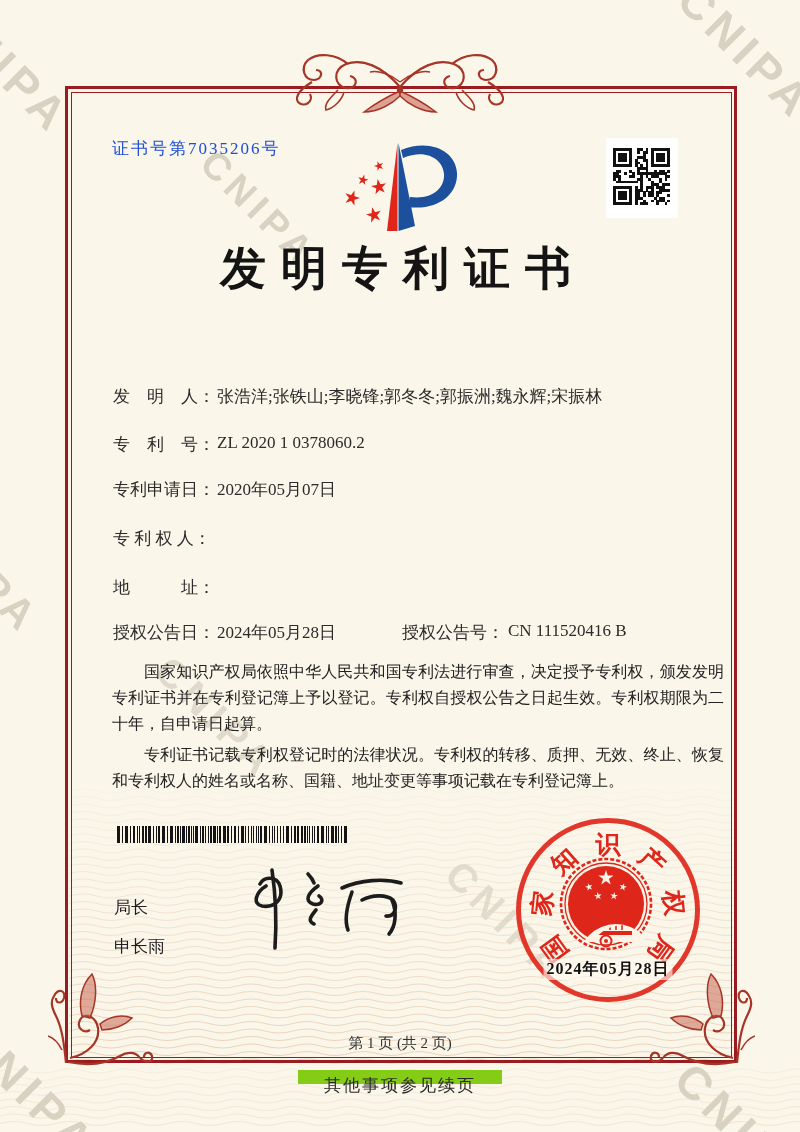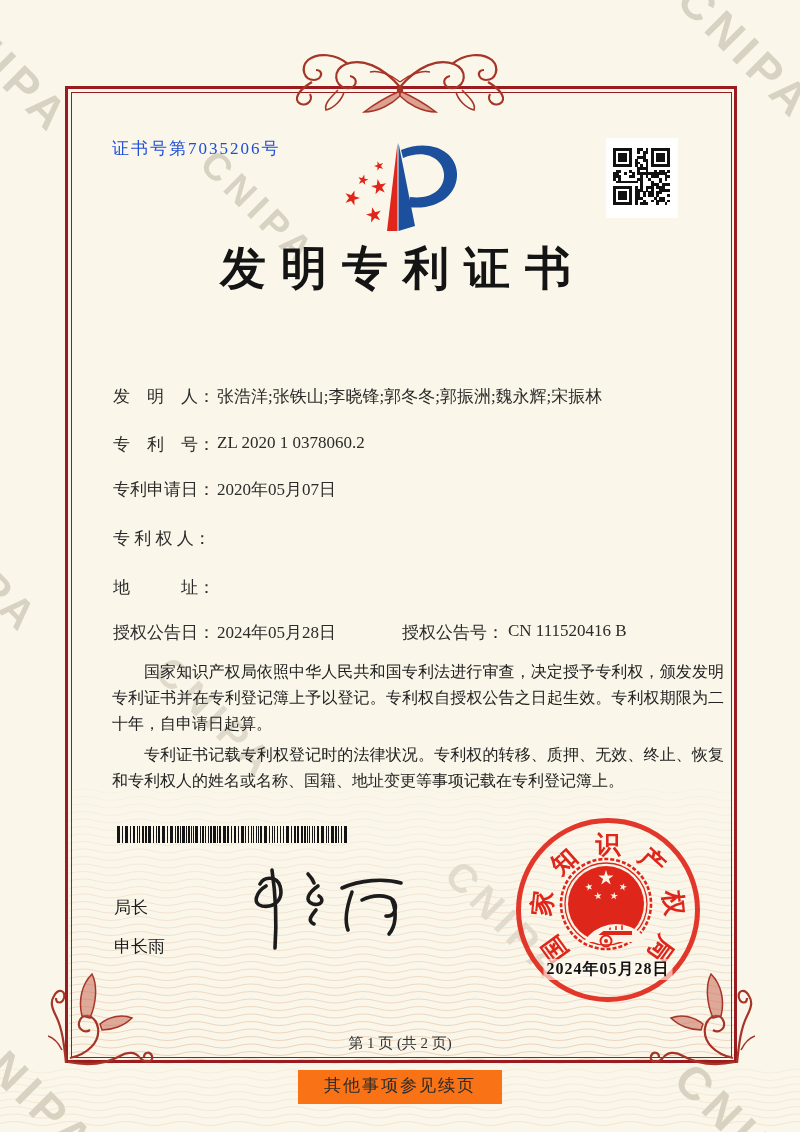--- a/index.html
+++ b/index.html
@@ -42,21 +42,21 @@
   .signature{position:absolute;left:238px;top:860px;z-index:6;}
   
   .seal{position:absolute;left:516px;top:818px;width:184px;height:184px;z-index:6;}
   .seal-ring-border{position:absolute;inset:0;border:5px solid rgba(223,38,26,.92);border-radius:50%;box-sizing:border-box;}
   .seal-ring span{position:absolute;left:50%;top:50%;font-size:25px;font-weight:bold;color:#df261a;
       font-family:"Liberation Serif","DejaVu Serif",serif;}
   .seal-emblem{position:absolute;left:42px;top:38px;}
   .seal-date{position:absolute;left:50%;top:141px;transform:translateX(-50%);font-size:16px;font-weight:bold;
       color:#111;background:rgba(255,250,242,.62);padding:0 3px;white-space:nowrap;letter-spacing:1px;}
   .page-num{position:absolute;left:0;top:1034px;width:100%;text-align:center;font-size:15px;color:#333;z-index:5;}
-  .note-box{position:absolute;left:298px;top:1070px;width:204px;height:34px;background:#f97316;
+  .note-box{position:absolute;left:298px;top:1070px;width:204px;height:14px;background:#84cc16;
       text-align:center;line-height:31px;font-size:17px;letter-spacing:2px;color:#2a2a2a;z-index:5;}
 </style>
 </head>
 <body>
 
 <div class="page">
 
   <span class="wm" style="left:-38px;top:-14px;font-size:46px;">CNIPA</span>
   <span class="wm" style="left:705px;top:-28px;font-size:46px;">CNIPA</span>
   <span class="wm" style="left:222px;top:142px;font-size:38px;">CNIPA</span>

